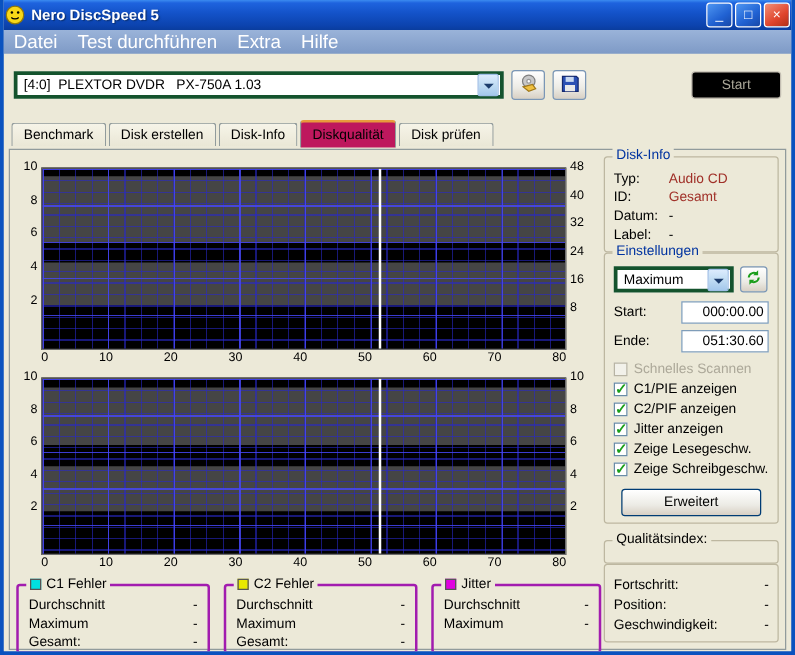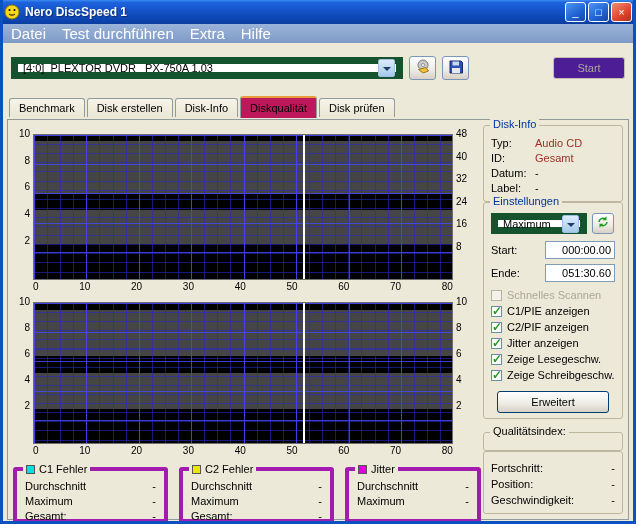--- a/index.html
+++ b/index.html
@@ -15,30 +15,30 @@
   .wbtn{width:21px;height:20px;margin-left:2px;border:1px solid #fff;border-radius:3px;color:#fff;
     font-size:11px;line-height:18px;text-align:center;padding:0;
     background:linear-gradient(145deg,#4E96F2,#2061D2 60%,#1748A8);}
   .wbtn.close{background:linear-gradient(145deg,#F09078,#E0442C 60%,#B03018);}
   
   .menubar{height:19px;display:flex;align-items:center;gap:16px;padding:0 8px;
     background:linear-gradient(180deg,#9AB3D9,#7E9AC6);}
   .menu-item{color:#fff;font-size:15px;cursor:default;}
   
   .toolbar{height:50px;display:flex;align-items:center;padding:0 8px;gap:6px;}
-  .combo{display:flex;align-items:center;background:#fff;border:7px solid #14532d;height:22px;width:392px;}
+  .combo{display:flex;align-items:center;background:#fff;border:3px solid #14532d;height:22px;width:392px;}
   .combo-text{flex:1;padding:0 5px;font-size:11px;white-space:pre;overflow:hidden;}
   .combo-btn{width:17px;height:18px;margin:1px;border:1px solid #9EBEE6;border-radius:2px;position:relative;
     background:linear-gradient(180deg,#DCEBFD,#C0DCF3 50%,#A4C8EC);}
   .combo-btn::after{content:"";position:absolute;left:4px;top:7px;border:4px solid transparent;border-top-color:#1C3C6C;}
   .icon-btn{width:27px;height:24px;border:1px solid #7A96B6;border-radius:3px;
     background:linear-gradient(180deg,#FFFFFF,#ECEBE5 60%,#D8D0C4);display:flex;align-items:center;justify-content:center;padding:0;}
   .xp-btn{height:22px;min-width:72px;font-size:11px;border:1px solid #003C74;border-radius:3px;
     background:linear-gradient(180deg,#FFFFFF,#ECEBE5 60%,#D8D0C4);padding:0 10px;}
-  .xp-btn.disabled{color:#ACA899;border-color:#C3BEB2;background:#4c1d95;}
+  .xp-btn.disabled{color:#ACA899;border-color:#C3BEB2;background:#000000;}
   .spacer{flex:1;}
   
   .tabstrip{display:flex;padding-left:6px;position:relative;z-index:2;margin-top:3px;align-items:flex-end;}
   .tab{height:19px;padding:3px 9px 0;border:1px solid #919B9C;border-bottom:none;border-radius:3px 3px 0 0;
     background:linear-gradient(#F6F4E8,#EAE7D6);margin-right:2px;font-size:11px;cursor:default;}
   .tab.active{height:22px;background:#be185d;border-top:2px solid #E89B3C;padding-top:4px;margin-bottom:-1px;}
   
   .panel{position:absolute;left:4px;right:4px;top:119px;bottom:1px;border:1px solid #919B9C;
     background:#ECE9D8;padding:5px;}
   .left-area{position:absolute;left:5px;top:5px;width:468px;bottom:5px;}
@@ -57,21 +57,21 @@
     repeating-linear-gradient(to bottom,rgba(40,40,200,0.6) 0 1px,transparent 1px 9.1px);}
   .cursor{position:absolute;top:0;bottom:0;left:64.4%;width:2px;background:#FFFFFF;}
   .ycol{display:flex;flex-direction:column;justify-content:space-between;grid-row:1;font-size:10px;}
   .ycol span{line-height:10px;transform:translateY(-50%);}
   .ycol.left{grid-column:1;align-items:flex-end;padding-right:3px;height:80%;}
   .ycol.right{grid-column:3;align-items:flex-start;padding-left:3px;}
   .ycol.right.h80{height:80%;} .ycol.right.h83{height:84%;}
   .xrow{grid-column:2;grid-row:2;display:flex;justify-content:space-between;font-size:10px;padding-top:1px;}
   
   .legendrow{display:flex;gap:11px;margin-top:10px;}
-  .legendbox{position:relative;border:4px solid #a21caf;border-radius:3px;width:155px;height:56px;
+  .legendbox{position:relative;border:2px solid #a21caf;border-radius:3px;width:155px;height:56px;
     padding:8px 8px 2px;font-size:11px;}
   .legendbox.jitter{width:136px;}
   .ltitle{position:absolute;top:-8px;left:6px;background:#ECE9D8;padding:0 3px;display:flex;align-items:center;gap:4px;font-size:11px;}
   .swatch{width:9px;height:9px;border:1px solid #555;display:inline-block;}
   .lrow{display:flex;justify-content:space-between;line-height:15px;}
   
   .right-col{position:absolute;right:5px;top:5px;width:140px;bottom:5px;display:flex;flex-direction:column;}
   .group{position:relative;border:1px solid #BDB7A0;border-radius:3px;padding:10px 7px 5px;font-size:11px;}
   .gtitle{position:absolute;top:-8px;left:6px;background:#ECE9D8;padding:0 3px;color:#0033A0;font-size:11px;}
   .gtitle.plain{color:#000;}
@@ -106,21 +106,21 @@
 
   <div class="titlebar">
     <span class="app-icon">
       <svg width="16" height="16" viewBox="0 0 16 16">
           <circle cx="8" cy="8" r="7" fill="#F8D818" stroke="#907808"></circle>
           <circle cx="5.5" cy="6" r="1" fill="#000"></circle>
           <circle cx="10.5" cy="6" r="1" fill="#000"></circle>
           <path d="M5 10c1.5 1.5 4.5 1.5 6 0" stroke="#000" fill="none"></path>
         </svg>
     </span>
-    <span class="title">Nero DiscSpeed 1</span>
+    <span class="title">Nero DiscSpeed 5</span>
     <span class="win-btns">
       <button class="wbtn">_</button>
       <button class="wbtn">□</button>
       <button class="wbtn close">×</button>
     </span>
   </div>
 
   <div class="menubar">
     <span class="menu-item">Datei</span>
     <span class="menu-item">Test durchführen</span>

